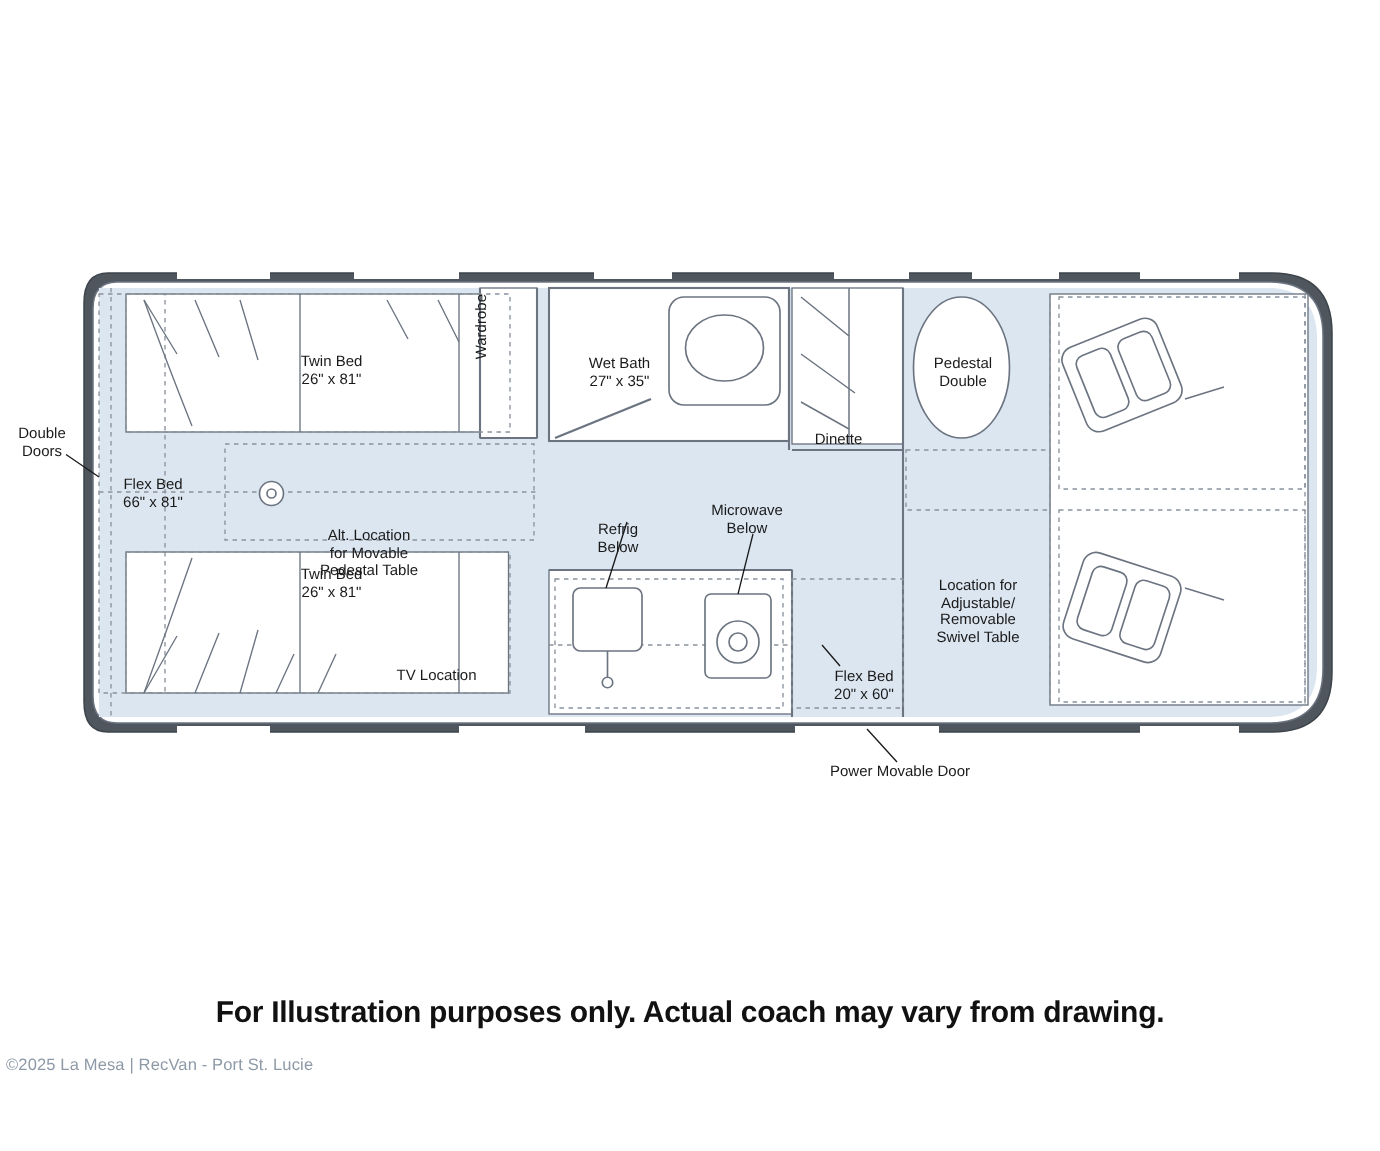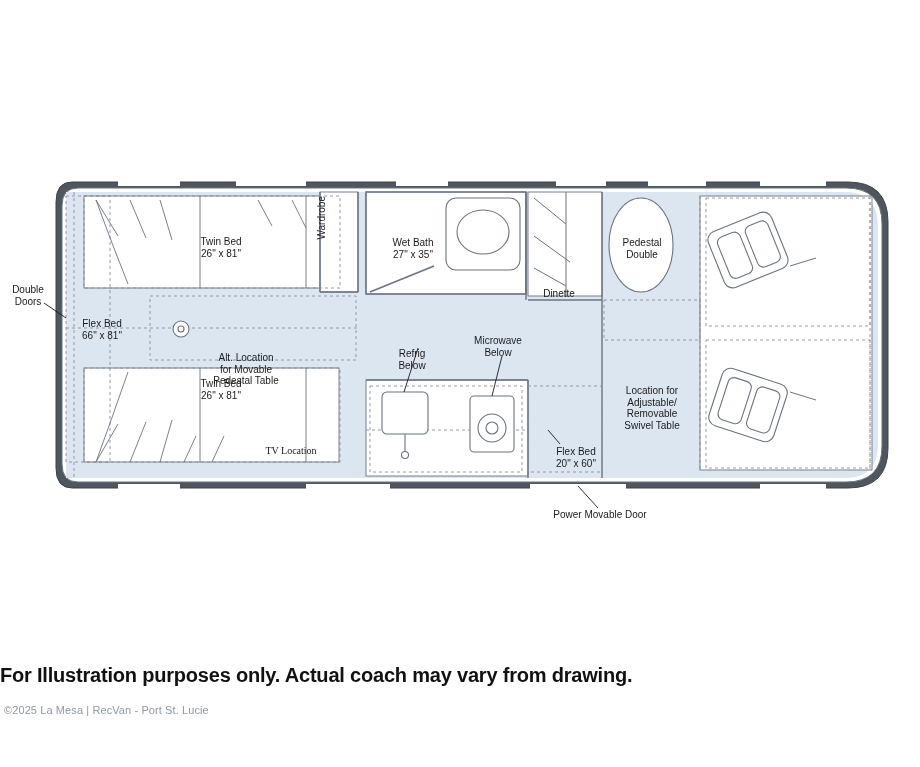--- a/index.html
+++ b/index.html
@@ -34,20 +34,21 @@
     white-space: pre-line;
     letter-spacing: 0px;
   }
 
   
   #caption {
     position: absolute;
     left: 0;
     top: 664px;
     width: 920px;
+    text-align: center;
     font-size: 20px;
     font-weight: bold;
     color: #111;
     letter-spacing: -0.2px;
   }
 
   #copyright {
     position: absolute;
     left: 4px;
     top: 704px;
@@ -222,21 +223,21 @@
 Doors</div>
   <div class="lbl" style="left:62px; top:318px; width:80px;">Flex Bed
 66" x 81"</div>
   <div class="lbl" style="left:176px; top:236px; width:90px;">Twin Bed
 26" x 81"</div>
   <div class="lbl" style="left:176px; top:378px; width:90px;">Twin Bed
 26" x 81"</div>
   <div class="lbl" style="left:186px; top:304px; width:120px;margin-top:48px;">Alt. Location
 for Movable
 Pedestal Table</div>
-  <div class="lbl" style="left:246px; top:445px; width:90px;font-family:Liberation Serif, serif;">TV Location</div>
+  <div class="lbl" style="left:246px; top:445px; width:90px;">TV Location</div>
   <div class="lbl" style="left:316px; top:196px; width:14px; writing-mode:vertical-rl; text-orientation:mixed; transform:rotate(180deg); transform-origin:center;">Wardrobe</div>
   <div class="lbl" style="left:374px; top:237px; width:78px;">Wet Bath
 27" x 35"</div>
   <div class="lbl" style="left:384px; top:348px; width:56px;">Refrig
 Below</div>
   <div class="lbl" style="left:462px; top:335px; width:72px;">Microwave
 Below</div>
   <div class="lbl" style="left:528px; top:288px; width:62px;">Dinette</div>
   <div class="lbl" style="left:536px; top:446px; width:80px;">Flex Bed
 20" x 60"</div>

